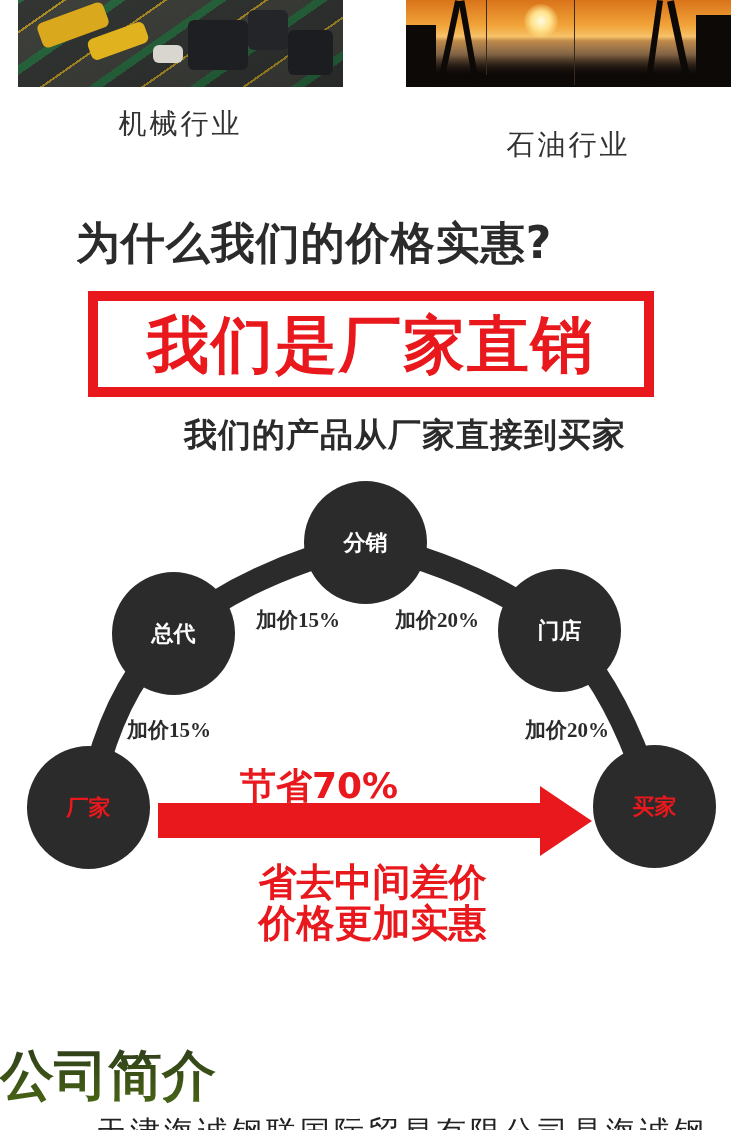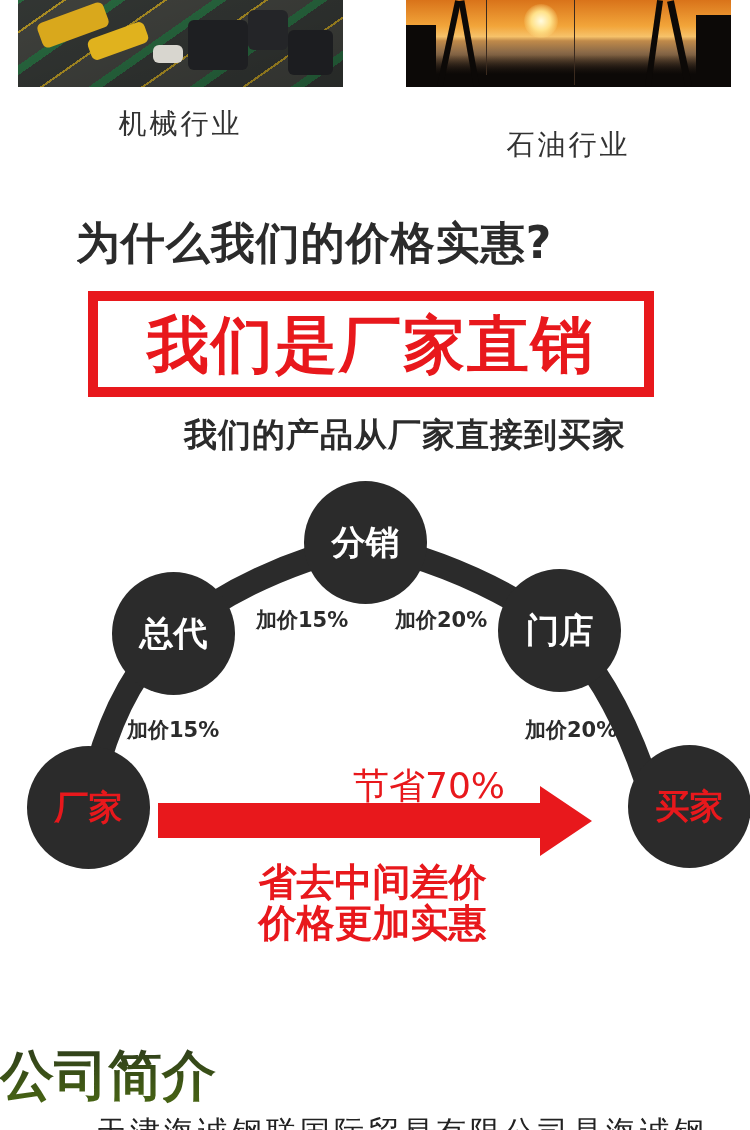--- a/index.html
+++ b/index.html
@@ -23,27 +23,27 @@
   .cat-label { top:105px; font-size:28px; color:#333; letter-spacing:3px; text-align:center; width:325px; }
 
   .headline { left:0; width:596px; top:214px; text-align:center; font-size:44px; font-weight:bold; color:#2b2b2b; letter-spacing:1px;padding-left:16px; }
 
   .redbox { left:88px; top:291px; width:566px; height:106px; border:10px solid #e8181c; box-sizing:border-box; background:#fff; }
   .redbox-text { left:88px; width:566px; top:303px; text-align:center; font-size:62px; font-weight:bold; color:#e8181c; letter-spacing:2px; }
 
   .subline { left:0; width:750px; top:413px; text-align:center; font-size:33px; font-weight:bold; color:#2b2b2b; letter-spacing:1px;margin-left:30px; }
 
   .node { position:absolute; border-radius:50%; background:#2b2b2b; display:flex; align-items:center; justify-content:center;
-          font-weight:bold; font-size:34px; }
+          font-weight:bold; font-size:22px; }
   .node.white { color:#ffffff; }
   .node.red { color:#e8181c; }
 
-  .markup { position:absolute; font-size:21px; font-weight:bold; color:#2b2b2b; white-space:nowrap; }
+  .markup { position:absolute; font-size:21px; font-weight:bold; color:#2b2b2b; white-space:nowrap;font-family:Liberation Serif, serif; }
 
-  .save-label { left:240px; width:265px; top:762px; text-align:right; font-size:36px; font-weight:normal; color:#e8181c; }
+  .save-label { left:240px; width:265px; top:762px; text-align:left; font-size:36px; font-weight:bold; color:#e8181c; }
   .slogan { left:200px; width:345px; text-align:center; font-size:38px; font-weight:bold; color:#e8181c; line-height:40px; }
 
   .intro-title { left:0; width:594px; top:1040px; text-align:left; font-size:54px; font-weight:bold;
     color:#3a5a14; background: linear-gradient(180deg, #2c3a1c 0%, #4b6a12 100%); -webkit-background-clip:text; background-clip:text; -webkit-text-fill-color:transparent; }
   .intro-text { left:96px; top:1112px; font-size:30px; color:#222; white-space:nowrap; letter-spacing:4px; }
 </style>
 </head>
 <body>
 
 <div class="abs img-machinery">
@@ -86,21 +86,21 @@
 </div>
 <div class="node white" style="left:112px;top:572px;width:123px;height:123px;">
   <span>总代</span>
 </div>
 <div class="node white" style="left:304px;top:481px;width:123px;height:123px;">
   <span>分销</span>
 </div>
 <div class="node white" style="left:498px;top:569px;width:123px;height:123px;justify-content:center;">
   <span>门店</span>
 </div>
-<div class="node red" style="left:628px;top:745px;width:123px;height:123px;font-family:Liberation Serif, serif;">
+<div class="node red" style="left:593px;top:745px;width:123px;height:123px;font-family:Liberation Serif, serif;">
   <span>买家</span>
 </div>
 
 <div class="markup" style="left:127px;top:716px;">加价15%</div>
 <div class="markup" style="left:256px;top:606px;">加价15%</div>
 <div class="markup" style="left:395px;top:606px;">加价20%</div>
 <div class="markup" style="left:525px;top:716px;">加价20%</div>
 
 <div class="abs save-label">节省70%</div>
 <div class="abs slogan" style="top:862px;">省去中间差价</div>

